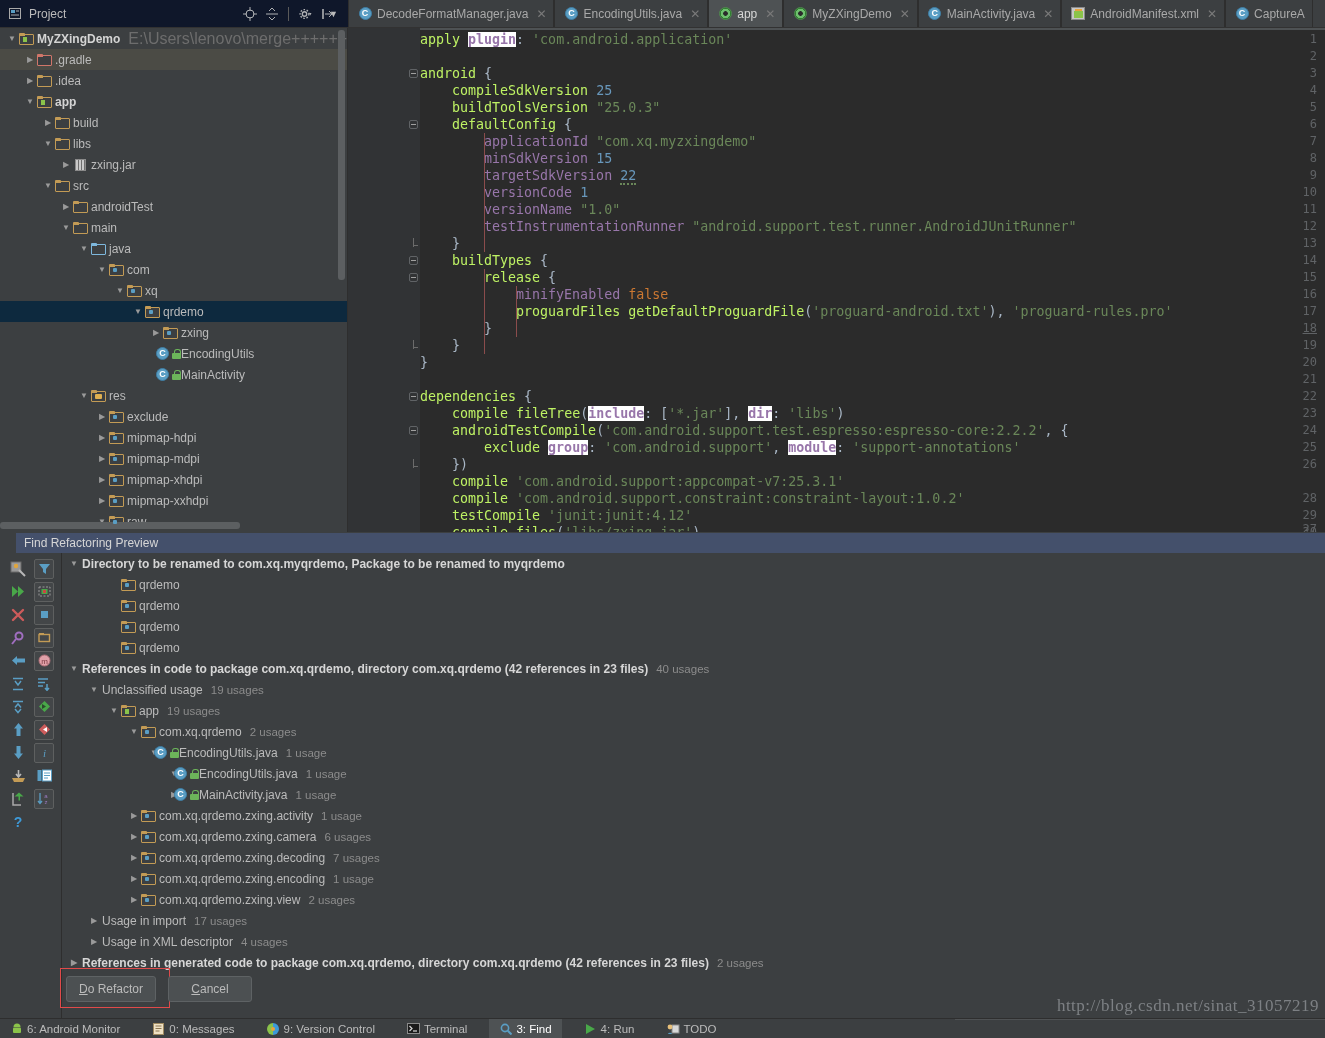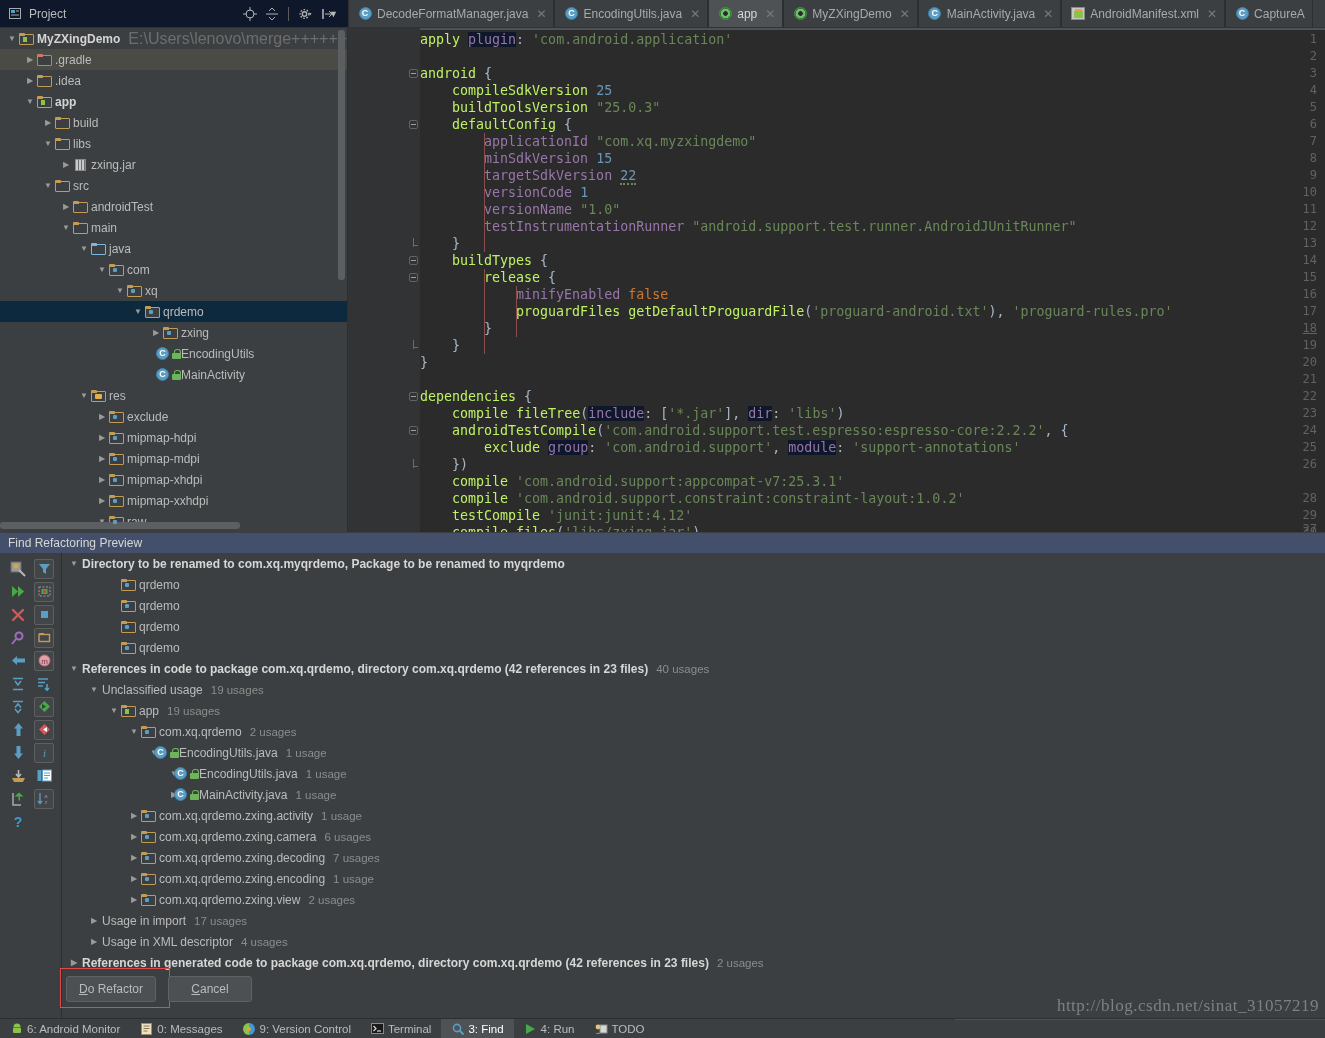--- a/index.html
+++ b/index.html
@@ -104,34 +104,34 @@
     font-family: "DejaVu Sans Mono", monospace; font-size: 13.3px; line-height: 17px;
     color: #a9b7c6; white-space: pre; padding-top: 2px; }
   .lnum { position:absolute; right:8px; width:48px; text-align:right;
     font-family: "DejaVu Sans Mono", monospace; font-size:12px; color:#606366; line-height:17px; }
   .cl { position:absolute; left:0; height:17px; }
   .k-kw { color:#cc7832; }
   .k-str { color:#6a8759; }
   .k-num { color:#6897bb; }
   .k-fn { color:#bef264; }
   .k-prop { color:#9876aa; }
-  .k-named { color:#9876aa; background:#0f172a; }
+  .k-named { color:#9876aa; background:#ffffff;font-weight:bold; }
   .squig { border-bottom: 2px dotted #6a8759; }
   .foldmark { position:absolute; left:3px; width:9px; height:9px; border:1px solid #606366;
      border-radius:2px; background:#313335; }
   .foldmark:before { content:''; position:absolute; left:1px; top:3px; width:5px; height:1px; background:#a0a0a0; }
   .foldend { position:absolute; left:3px; width:9px; height:9px; }
   .foldend:before { content:''; position:absolute; left:4px; top:0; width:1px; height:9px; background:#6b6b6b; }
   .foldend:after { content:''; position:absolute; left:4px; top:7px; width:5px; height:1px; background:#6b6b6b; }
   .indent-guide { position:absolute; width:1px; background:#8b4c4c; }
   .ed-scroll-top { position:absolute; left:0; top:0; right:0; height:2px; background:#4e5254; }
 
   
   .find-title {
-    position:absolute; left:0; top:533px; right:0; height:20px;
+    position:absolute; left:16px; top:533px; right:0; height:20px;
     background:#44506b; color:#d6d6d6; font-size:12px;
     display:flex; align-items:center; padding-left:8px;
   }
 
   
   .find-panel { position:absolute; left:0; top:553px; right:0; bottom:20px; background:#3c3f41; }
   .find-toolbar { position:absolute; left:0; top:0; width:62px; bottom:0;
      background:#3c3f41; border-right:1px solid #2e2e2e; padding-top:4px; }
   .ftrow { display:flex; gap:6px; padding-left:8px; height:23px; align-items:center; }
   .fbtn { width:20px; height:20px; display:flex; align-items:center; justify-content:center; }
@@ -148,21 +148,21 @@
   .btnrow { position:absolute; left:66px; bottom:16px; display:flex; gap:12px; align-items:center; }
   .dlgbtn { min-width:84px; height:26px; background:#4c5052; border:1px solid #5e6264;
     border-radius:3px; color:#bbbbbb; font-size:12px; display:flex; align-items:center;
     justify-content:center; padding:0 12px; }
   .redbox { position:absolute; left:60px; bottom:10px; width:110px; height:40px;
     border:1px solid #e04a4a; pointer-events:none; }
   .underline { text-decoration: underline; }
 
   
   .statusbar { position:absolute; left:0; bottom:0; right:0; height:20px;
-    background:#3c3f41; border-top:1px solid #2e2e2e; display:flex; align-items:center; }
+    background:#3c3f41; border-top:1px solid #2e2e2e; display:flex; align-items:center;gap:12px; }
   .sbitem { display:flex; align-items:center; gap:4px; padding:0 10px; height:20px;
     font-size:11.5px; color:#bbbbbb; }
   .sbitem.active { background:#4e5254; color:#ffffff; }
   .sbicon { width:13px; height:13px; display:flex; align-items:center; justify-content:center; }
 
   
   .watermark { position:absolute; right:6px; bottom:22px;
     font-family:"Liberation Serif", serif; font-size:17px; color:#7d8084;
     letter-spacing:0.5px; }
   .wm-line { position:absolute; right:0px; bottom:18px; width:370px; height:1px; background:#4f5254; }

